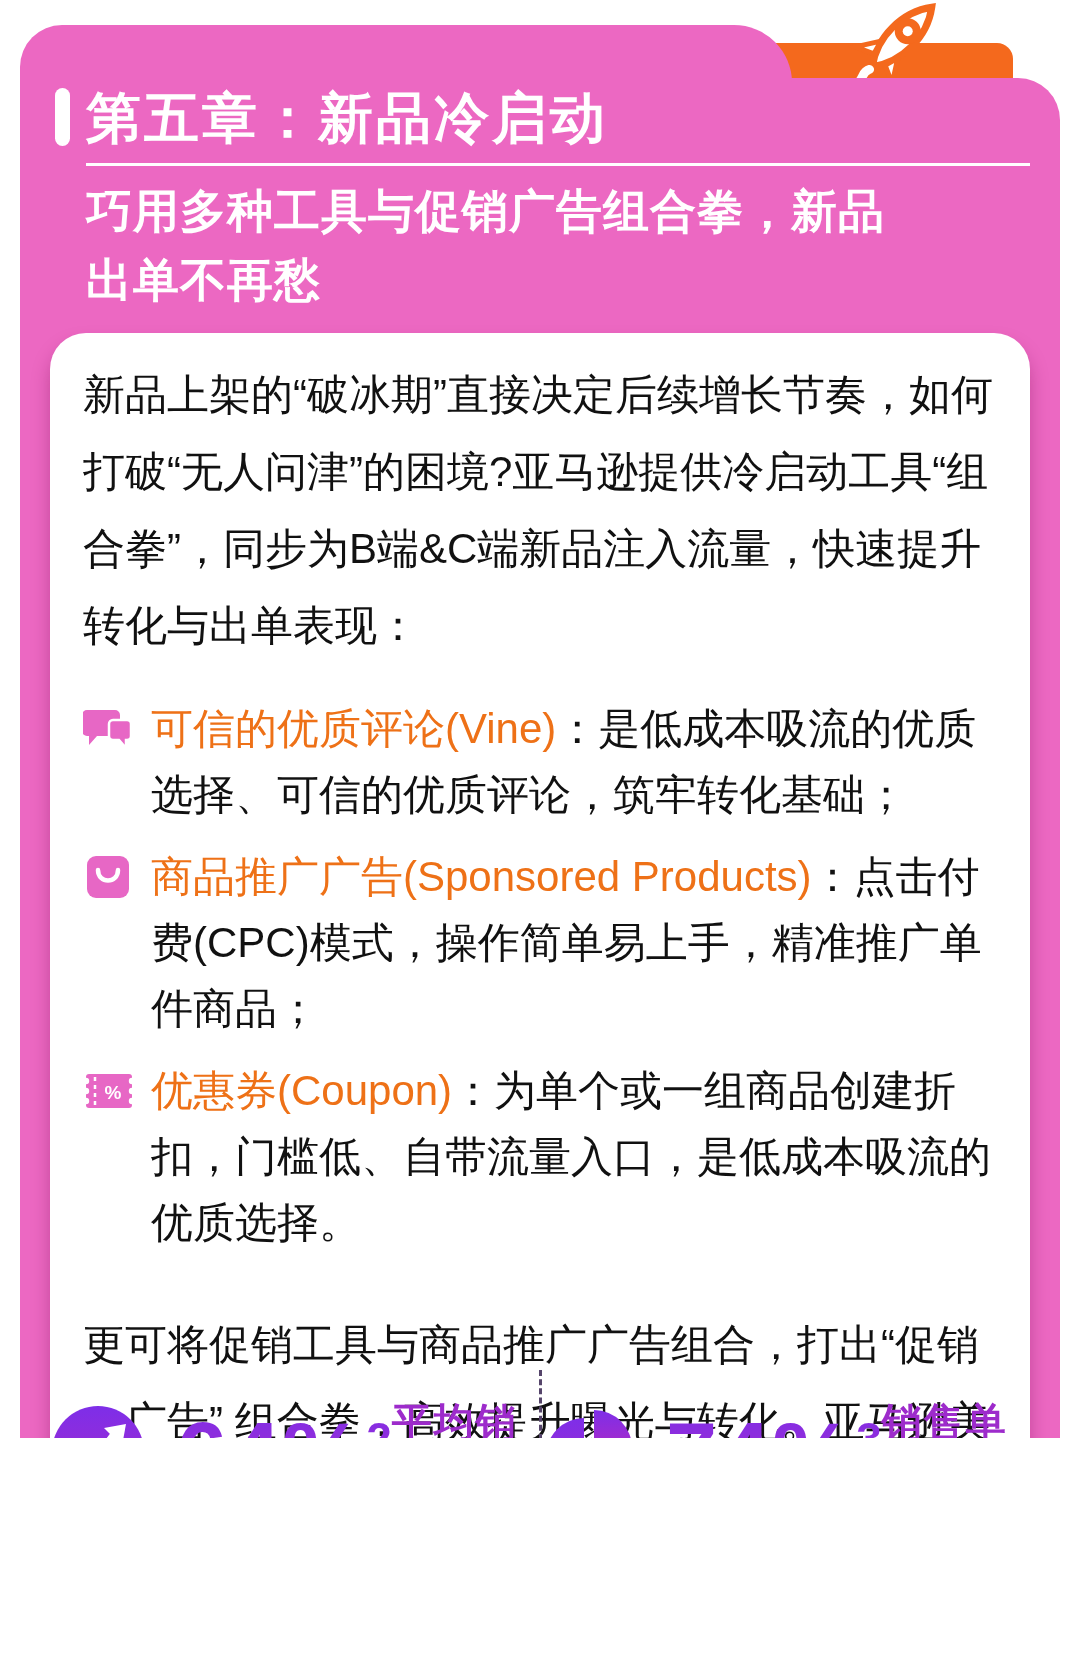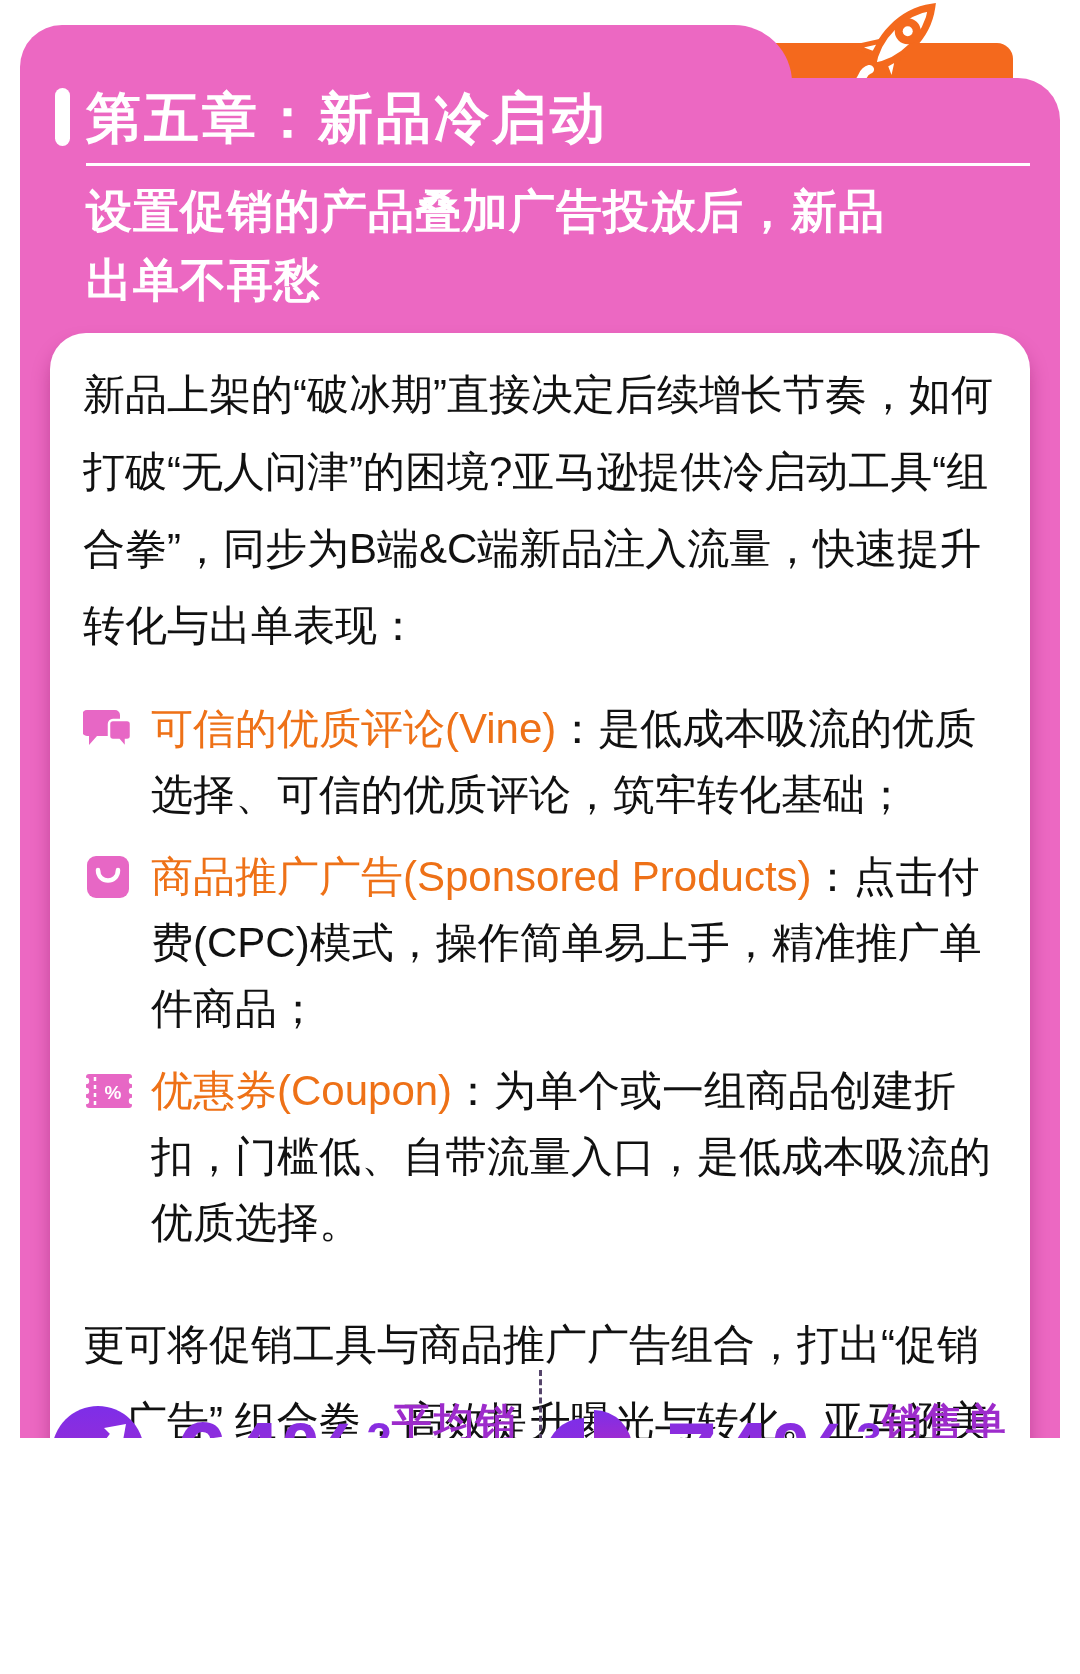--- a/index.html
+++ b/index.html
@@ -78,21 +78,21 @@
     </svg>
   </div>
 
   <div class="abs pink-main"></div>
   <div class="abs pink-top"></div>
 
   <div class="abs chapter-bar"></div>
   <div class="abs chapter-title">第五章：新品冷启动</div>
   <div class="abs header-divider"></div>
   <div class="abs subtitle">
-    <span>设置促销的产品叠加广告投放后，新品</span>
+    <span>巧用多种工具与促销广告组合拳，新品</span>
     <span>出单不再愁</span>
   </div>
 
   <div class="abs white-card"></div>
 
   <div class="abs card-inner">
     <p class="intro">新品上架的“破冰期”直接决定后续增长节奏，如何打破“无人问津”的困境?亚马逊提供冷启动工具“组合拳”，同步为B端&amp;C端新品注入流量，快速提升转化与出单表现：</p>
 
     <div class="tools">
 

